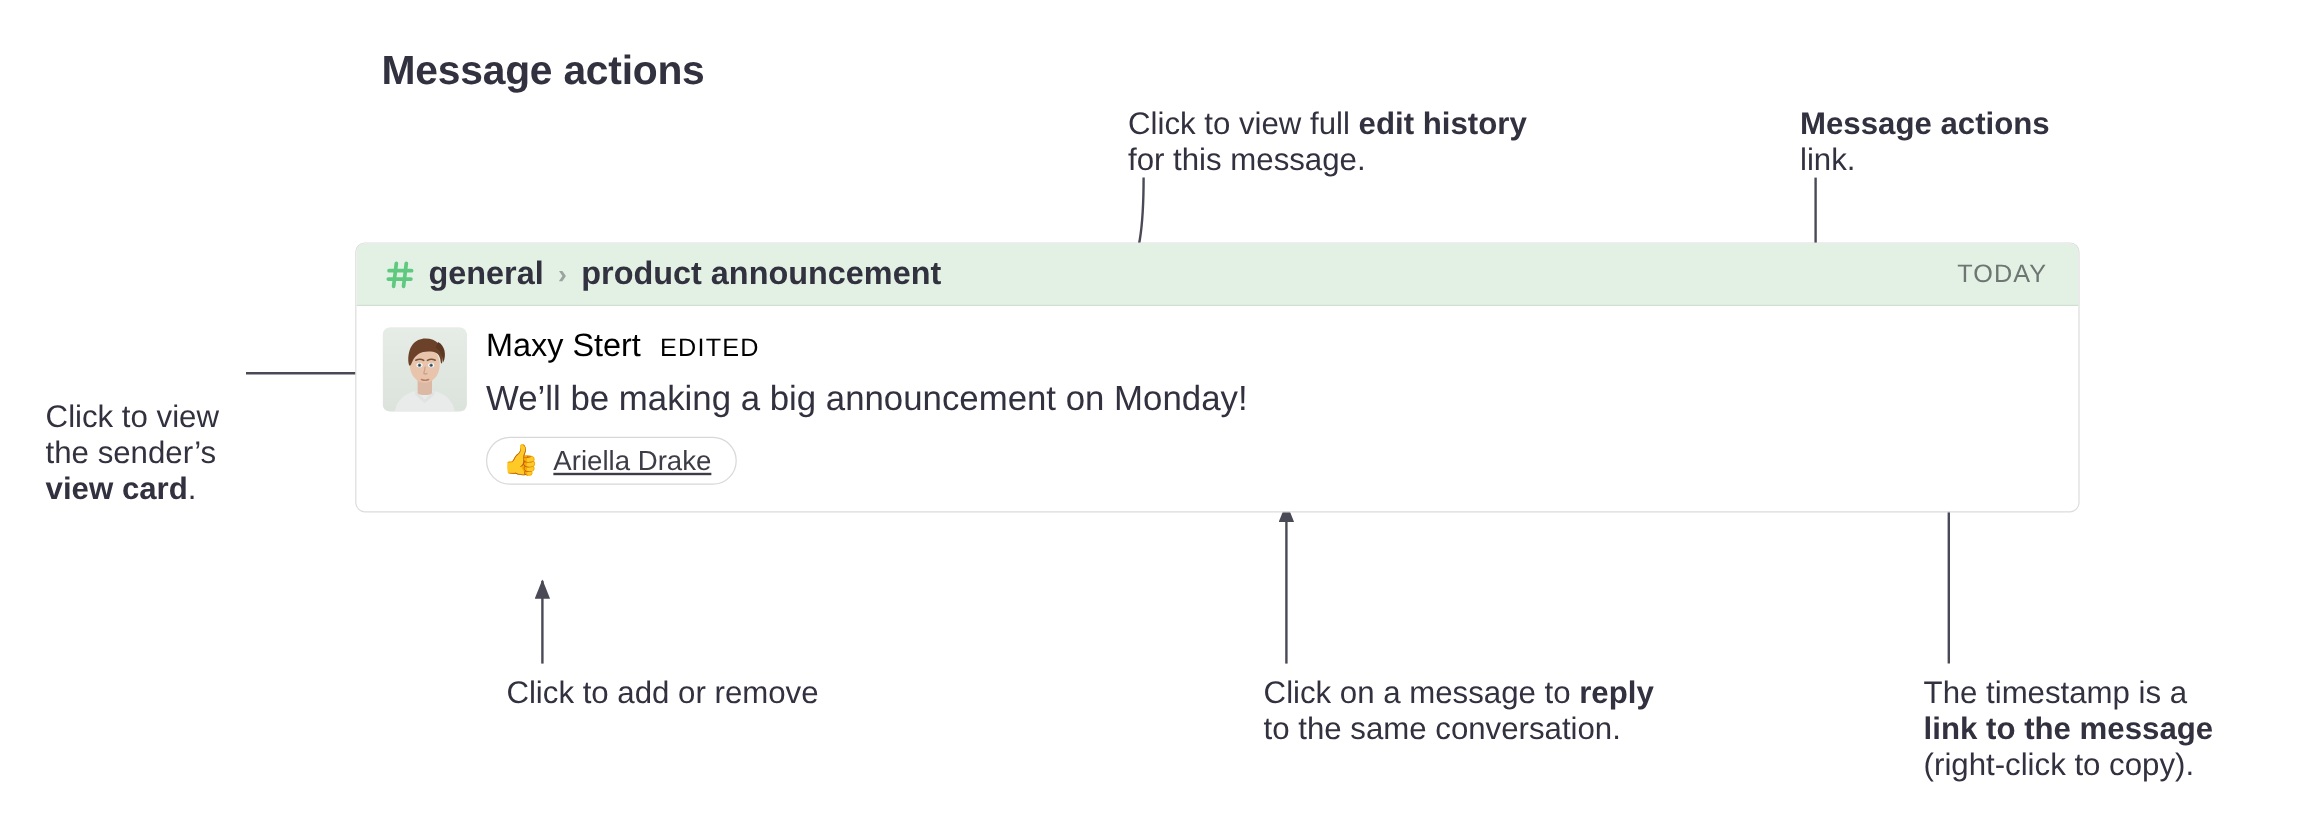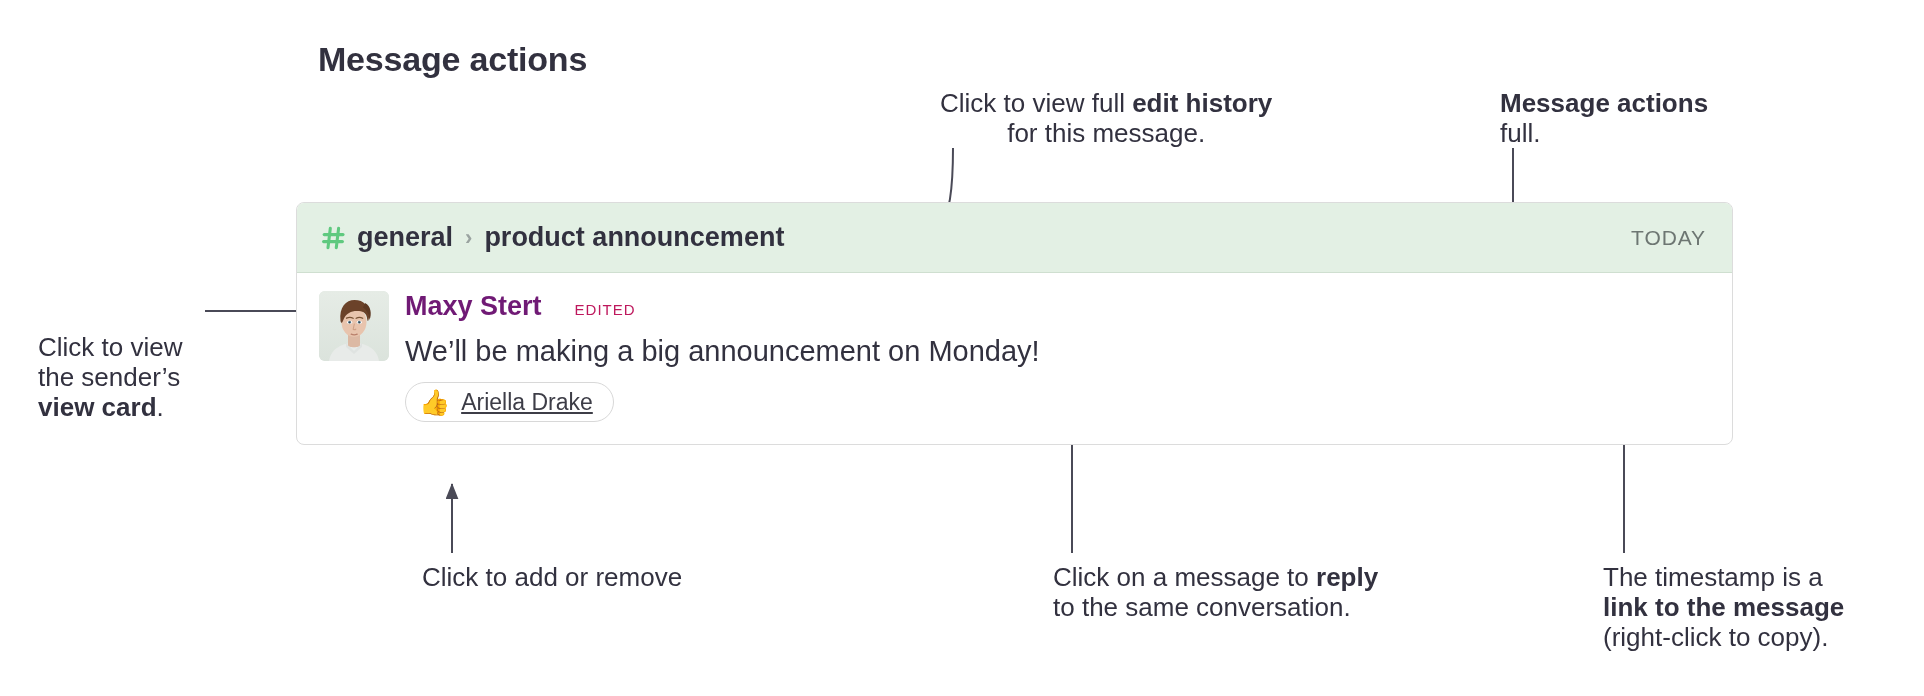--- a/index.html
+++ b/index.html
@@ -32,21 +32,21 @@
   
   .annot {
     position: absolute;
     font-size: 26px;
     line-height: 1.16;
     color: #32313f;
     white-space: nowrap;
   }
   .annot b { font-weight: bold; }
 
-  #annot-edit-history { left: 940px; top: 88px; text-align: center; }
+  #annot-edit-history { left: 940px; top: 88px; }
   #annot-actions-menu { left: 1500px; top: 88px; }
   #annot-user-card    { left: 38px;  top: 292px; margin-top: 40px; }
   #annot-emoji        { left: 422px; top: 562px; }
   #annot-reply        { left: 1053px; top: 562px; }
   #annot-timestamp    { left: 1603px; top: 562px; }
 
   
   #connectors {
     position: absolute;
     left: 0; top: 0;
@@ -64,21 +64,21 @@
     border: 1px solid #dcdcdc;
     border-radius: 8px;
     background: #ffffff;
     box-sizing: border-box;
     overflow: hidden;
   }
 
   #card-header {
     background: #e3f0e4;
     border-bottom: 1px solid #cfdfd0;
-    height: 70px;
+    height: 52px;
     display: flex;
     align-items: center;
     padding: 0 26px 0 24px;
     box-sizing: border-box;
   }
   #hash-icon {
     width: 26px;
     height: 26px;
     margin-right: 10px;
     flex: 0 0 auto;
@@ -133,29 +133,29 @@
 
   #message-col { flex: 1 1 auto; min-width: 0; }
 
   #sender-row {
     display: flex;
     align-items: baseline;
     height: 34px;
   }
   #sender-name {
     font-size: 27px;
-    font-weight: bold;
-    color: #701a75;
+    font-weight: normal;
+    color: #000000;
     white-space: nowrap;
   }
   #edited-badge {
-    font-size: 15px;
-    color: #be185d;
+    font-size: 21px;
+    color: #000000;
     letter-spacing: 1px;
-    margin-left: 33px;
+    margin-left: 16px;
     white-space: nowrap;
   }
   #message-text {
     font-size: 29px;
     color: #32313f;
     margin-top: 10px;
     white-space: nowrap;
   }
 
   
@@ -202,21 +202,21 @@
 
 <div id="page-title">Message actions</div>
 
 <div class="annot" id="annot-edit-history">
   <div><span>Click to view full </span><b>edit history</b></div>
   <div>for this message.</div>
 </div>
 
 <div class="annot" id="annot-actions-menu">
   <div><b>Message actions</b></div>
-  <div>full.</div>
+  <div>link.</div>
 </div>
 
 <div class="annot" id="annot-user-card">
   <div>Click to view</div>
   <div>the sender’s</div>
   <div><b>view card</b><span>.</span></div>
 </div>
 
 <div class="annot" id="annot-emoji">
   <div>Click to add or remove</div>

